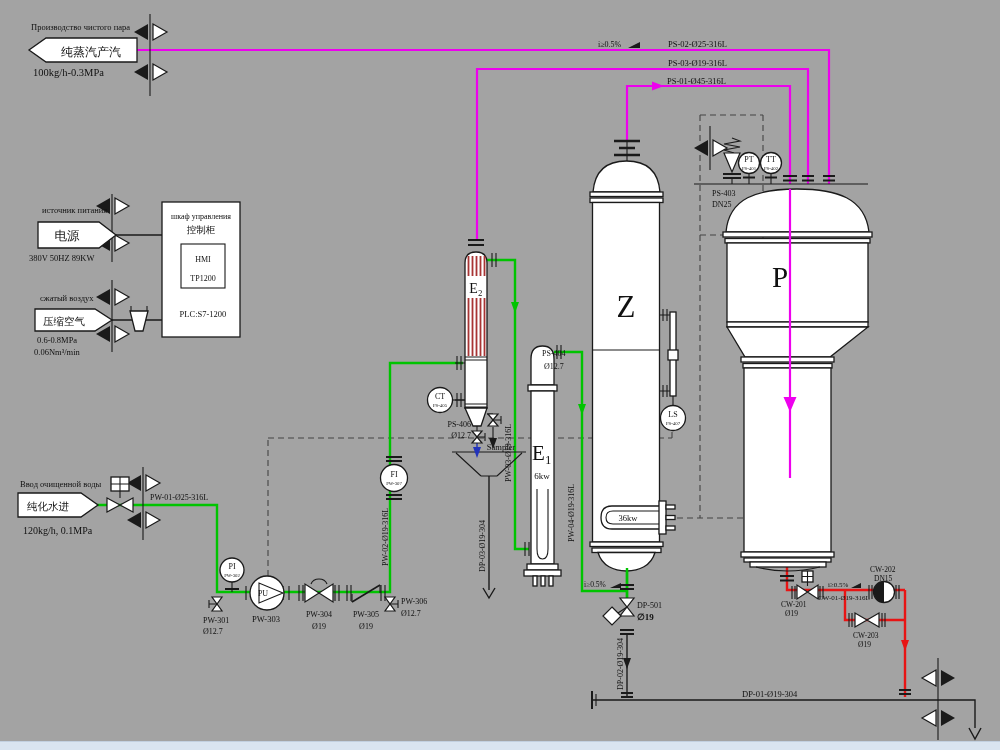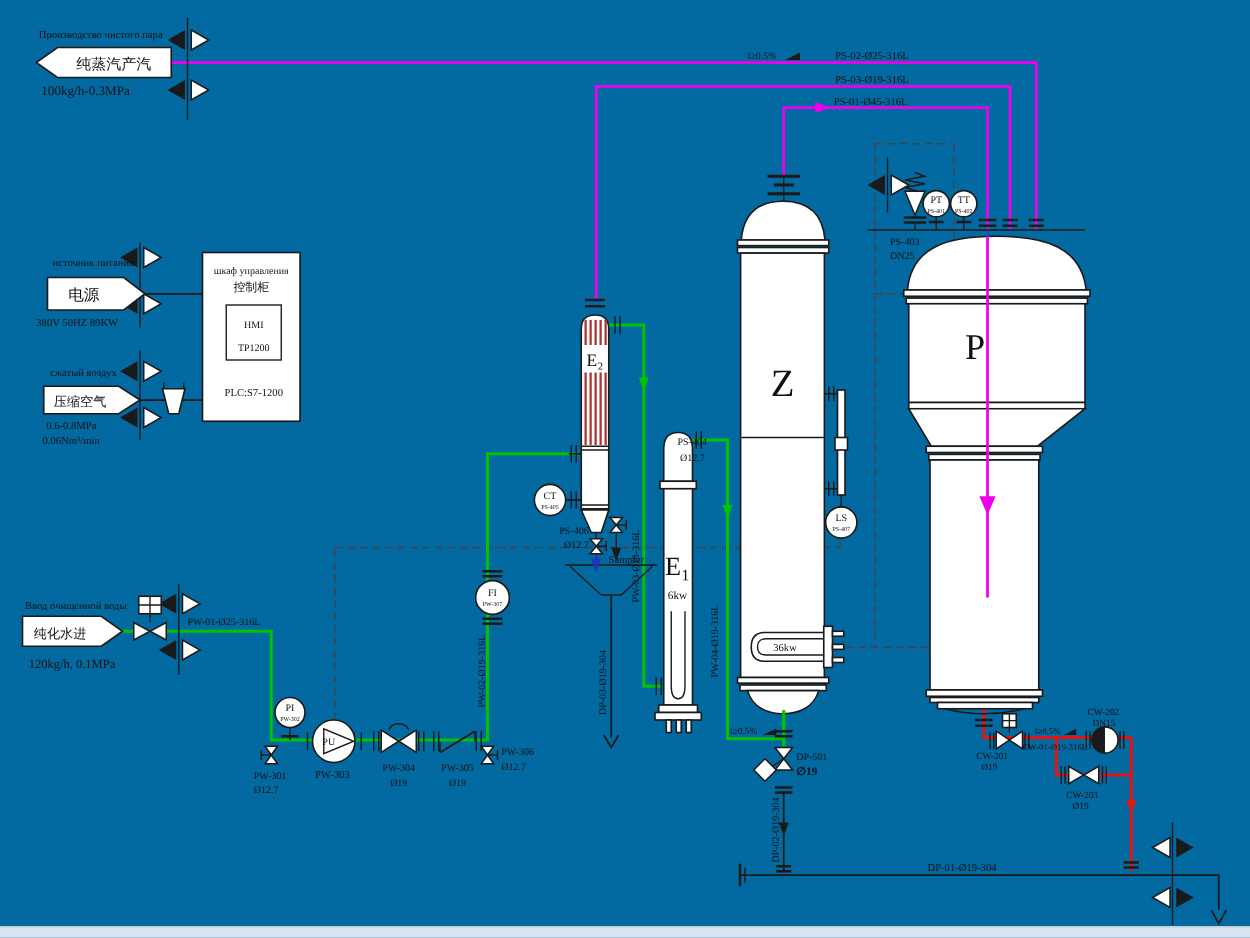--- a/index.html
+++ b/index.html
@@ -1,16 +1,16 @@
 <!DOCTYPE html>
 <html><head>
 <meta charset="utf-8">
 <style>
   html,body{margin:0;padding:0;background:#fff;}
-  #stage{position:relative;width:1000px;height:750px;background:#0369a1;overflow:hidden;
+  #stage{position:relative;width:1000px;height:750px;background:#a3a3a3;overflow:hidden;
          font-family:"Liberation Serif",serif;}
   svg text{font-family:"Liberation Serif","DejaVu Serif",serif;fill:#111;}
   .pipe-g{stroke:#00c400;stroke-width:2.4;fill:none;}
   .pipe-m{stroke:#ee00ee;stroke-width:2.2;fill:none;}
   .pipe-r{stroke:#e81414;stroke-width:2.4;fill:none;}
   .pipe-k{stroke:#1a1a1a;stroke-width:1.4;fill:none;}
   .thin{stroke:#1a1a1a;stroke-width:1.1;fill:none;}
   .sig{stroke:#444;stroke-width:1.1;fill:none;stroke-dasharray:6 4;}
   .eq{stroke:#1a1a1a;stroke-width:1.3;fill:#fff;}
   .eqn{stroke:#1a1a1a;stroke-width:1.1;fill:none;}

